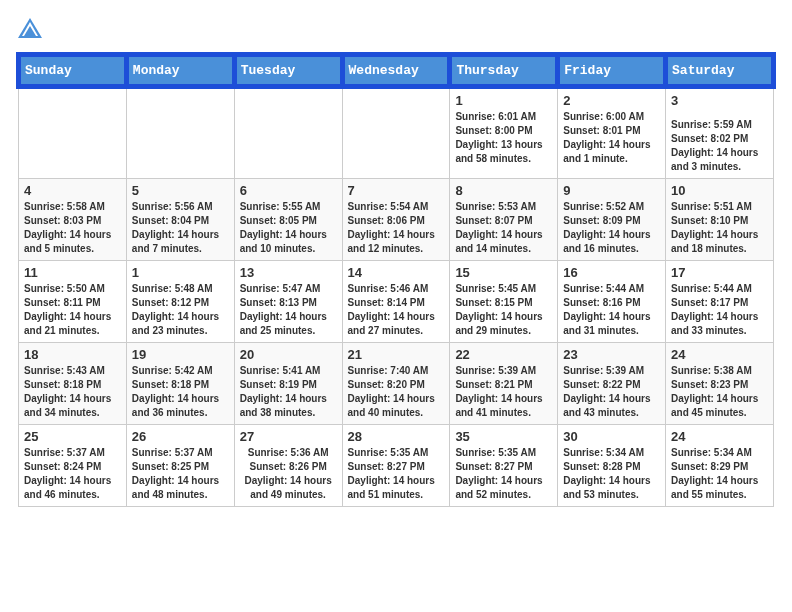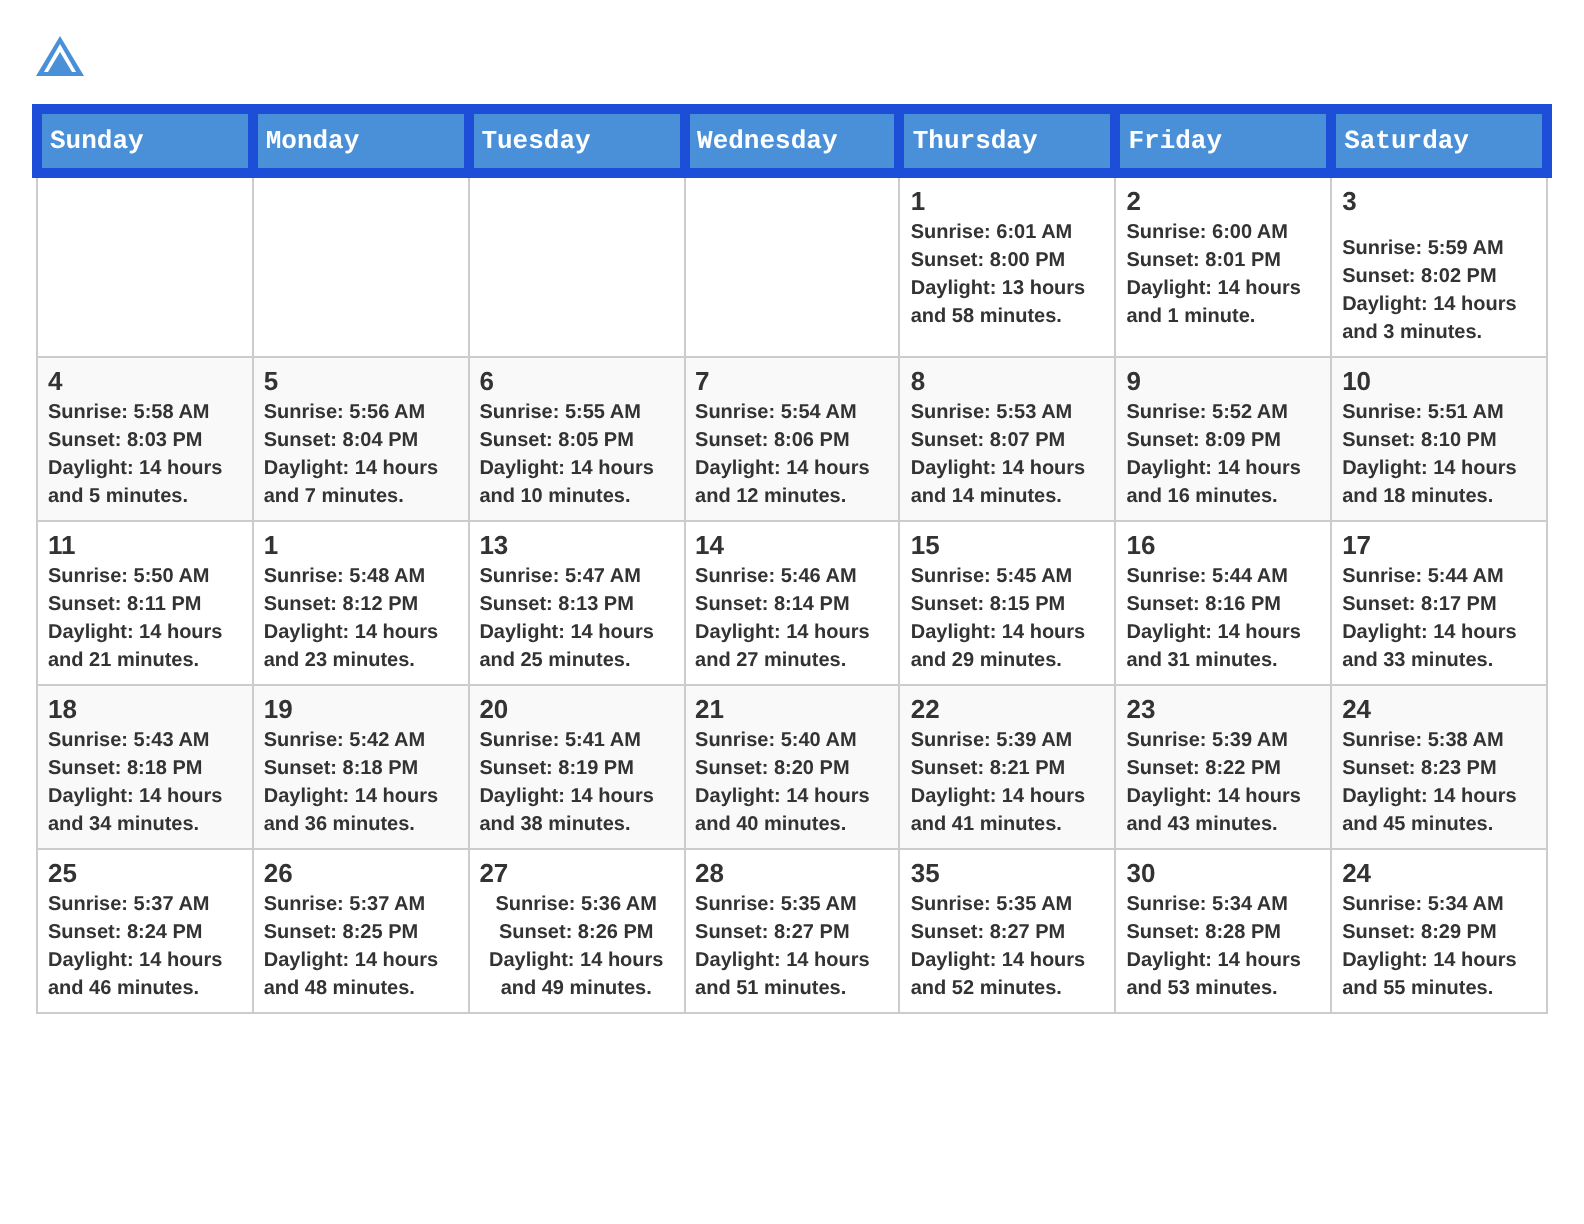--- a/index.html
+++ b/index.html
@@ -241,21 +241,21 @@
 Daylight: 14 hours and 36 minutes.</div>
         </td>
         <td>
           <span class="day-number">20</span>
           <div class="day-info" style="white-space: pre-line;">Sunrise: 5:41 AM
 Sunset: 8:19 PM
 Daylight: 14 hours and 38 minutes.</div>
         </td>
         <td>
           <span class="day-number">21</span>
-          <div class="day-info" style="white-space: pre-line;">Sunrise: 5:40 AM
+          <div class="day-info" style="white-space: pre-line;">Sunrise: 7:40 AM
 Sunset: 8:20 PM
 Daylight: 14 hours and 40 minutes.</div>
         </td>
         <td>
           <span class="day-number">22</span>
           <div class="day-info" style="white-space: pre-line;">Sunrise: 5:39 AM
 Sunset: 8:21 PM
 Daylight: 14 hours and 41 minutes.</div>
         </td>
         <td>

